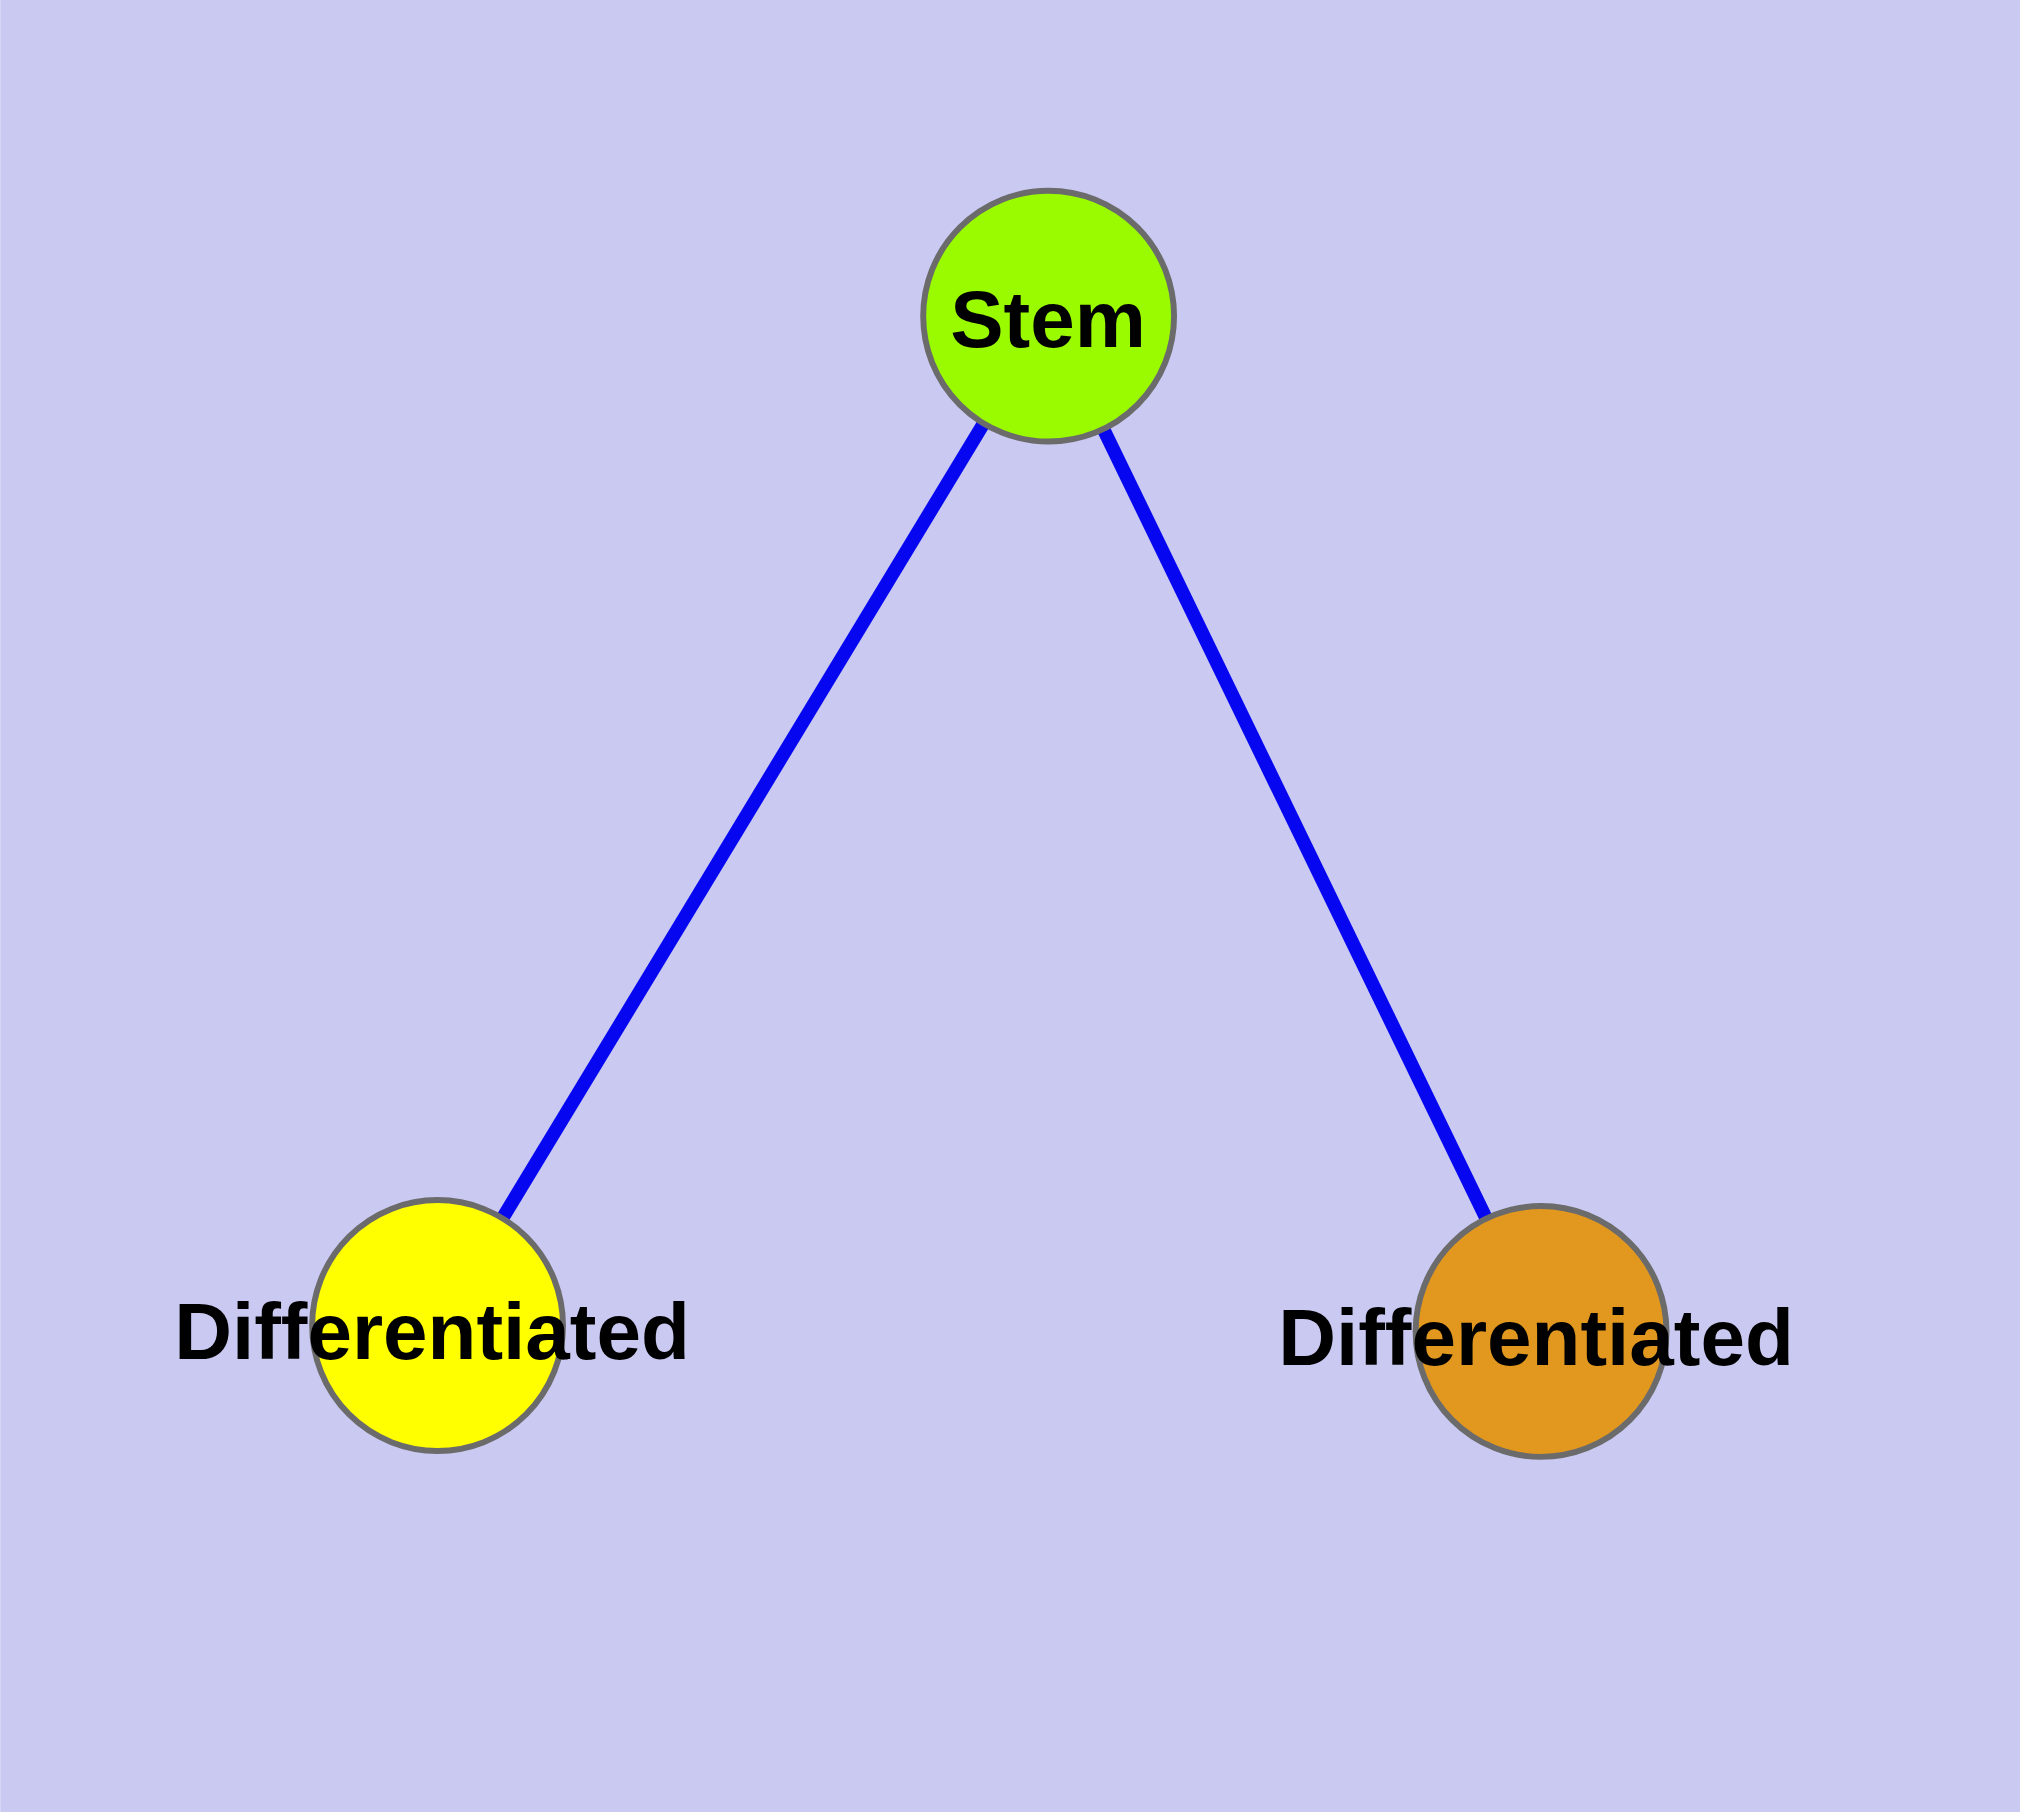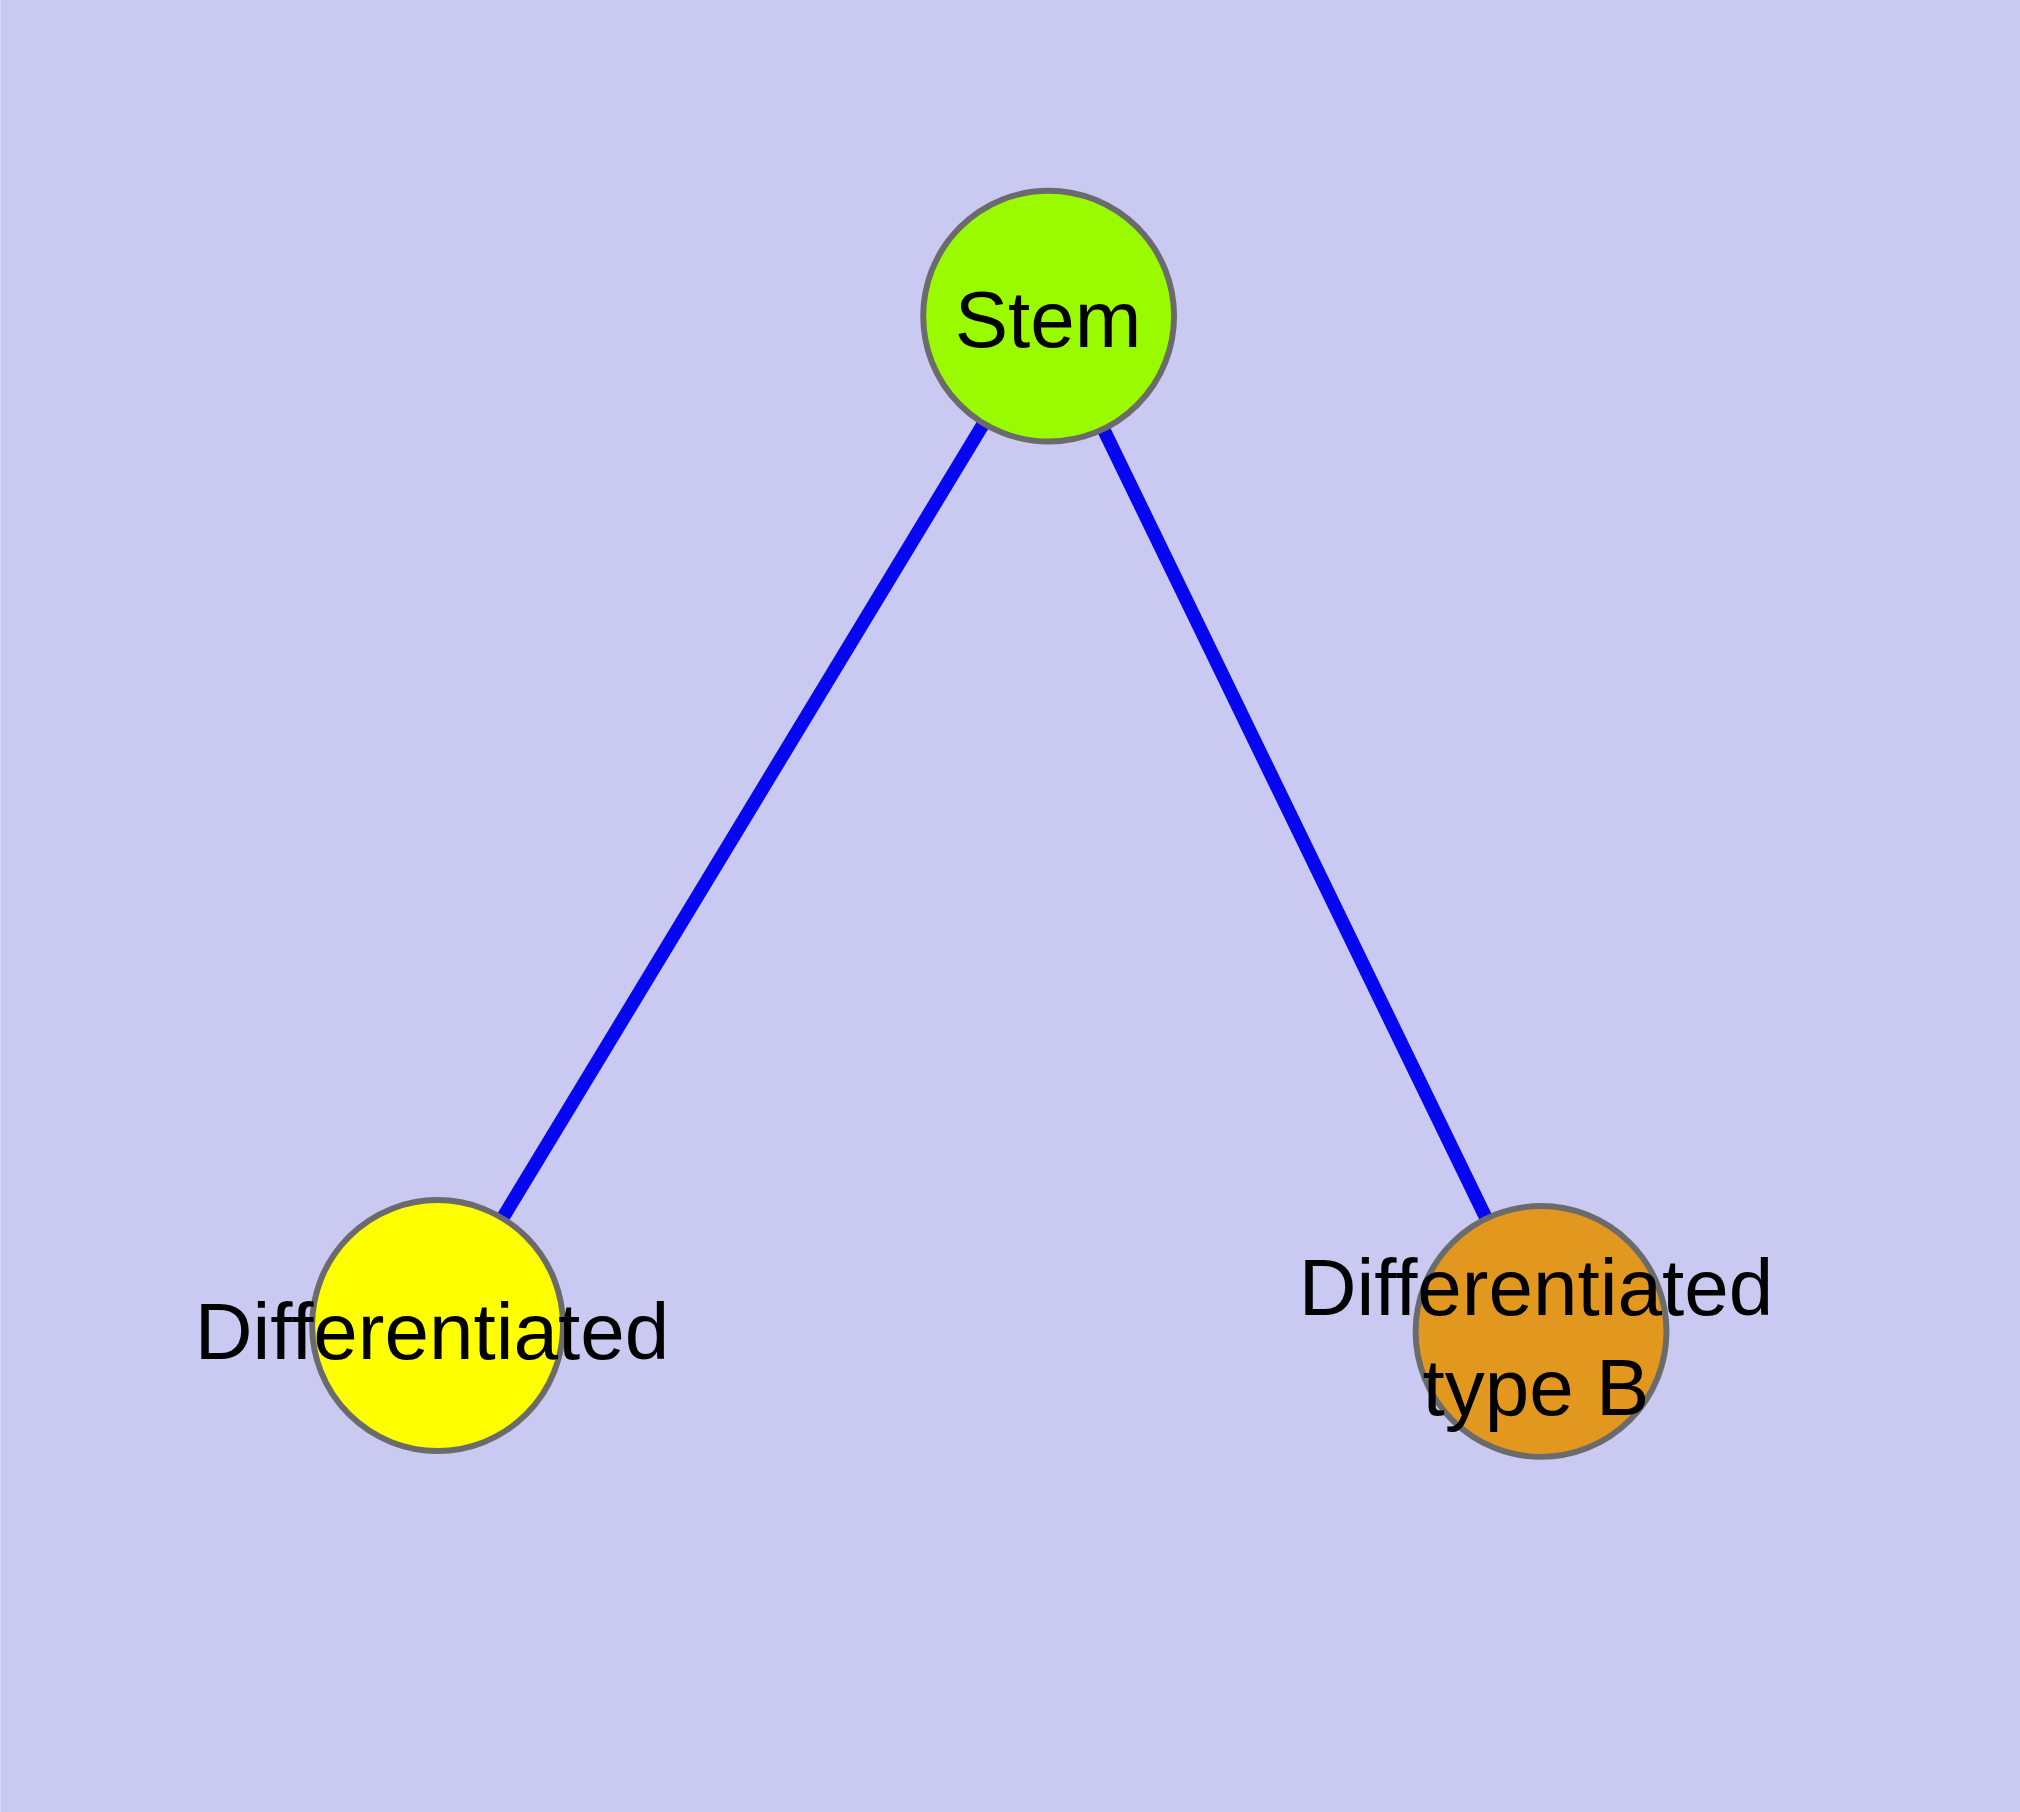--- a/index.html
+++ b/index.html
@@ -16,21 +16,21 @@
   #stage svg {
     position: absolute;
     left: 0;
     top: 0;
     display: block;
   }
   .node-label {
     position: absolute;
     transform: translate(-50%, -50%);
     text-align: center;
-    font-weight: normal;
+    font-weight: bold;
     font-size: 80px;
     line-height: 100px;
     color: #000000;
     white-space: nowrap;
     pointer-events: none;
   }
   .label-line {
     display: block;
   }
 </style>
@@ -57,17 +57,16 @@
   <div class="node-label" style="left:1048px; top:320px">
     <span class="label-line">Stem</span>
   </div>
 
   <div class="node-label" style="left:432px; top:1332px">
     <span class="label-line">Differentiated</span>
   </div>
 
   <div class="node-label" style="left:1536px; top:1338px">
     <span class="label-line">Differentiated</span>
-    <span class="label-line">type B</span>
   </div>
 
 </div>
 
 
 </body></html>

